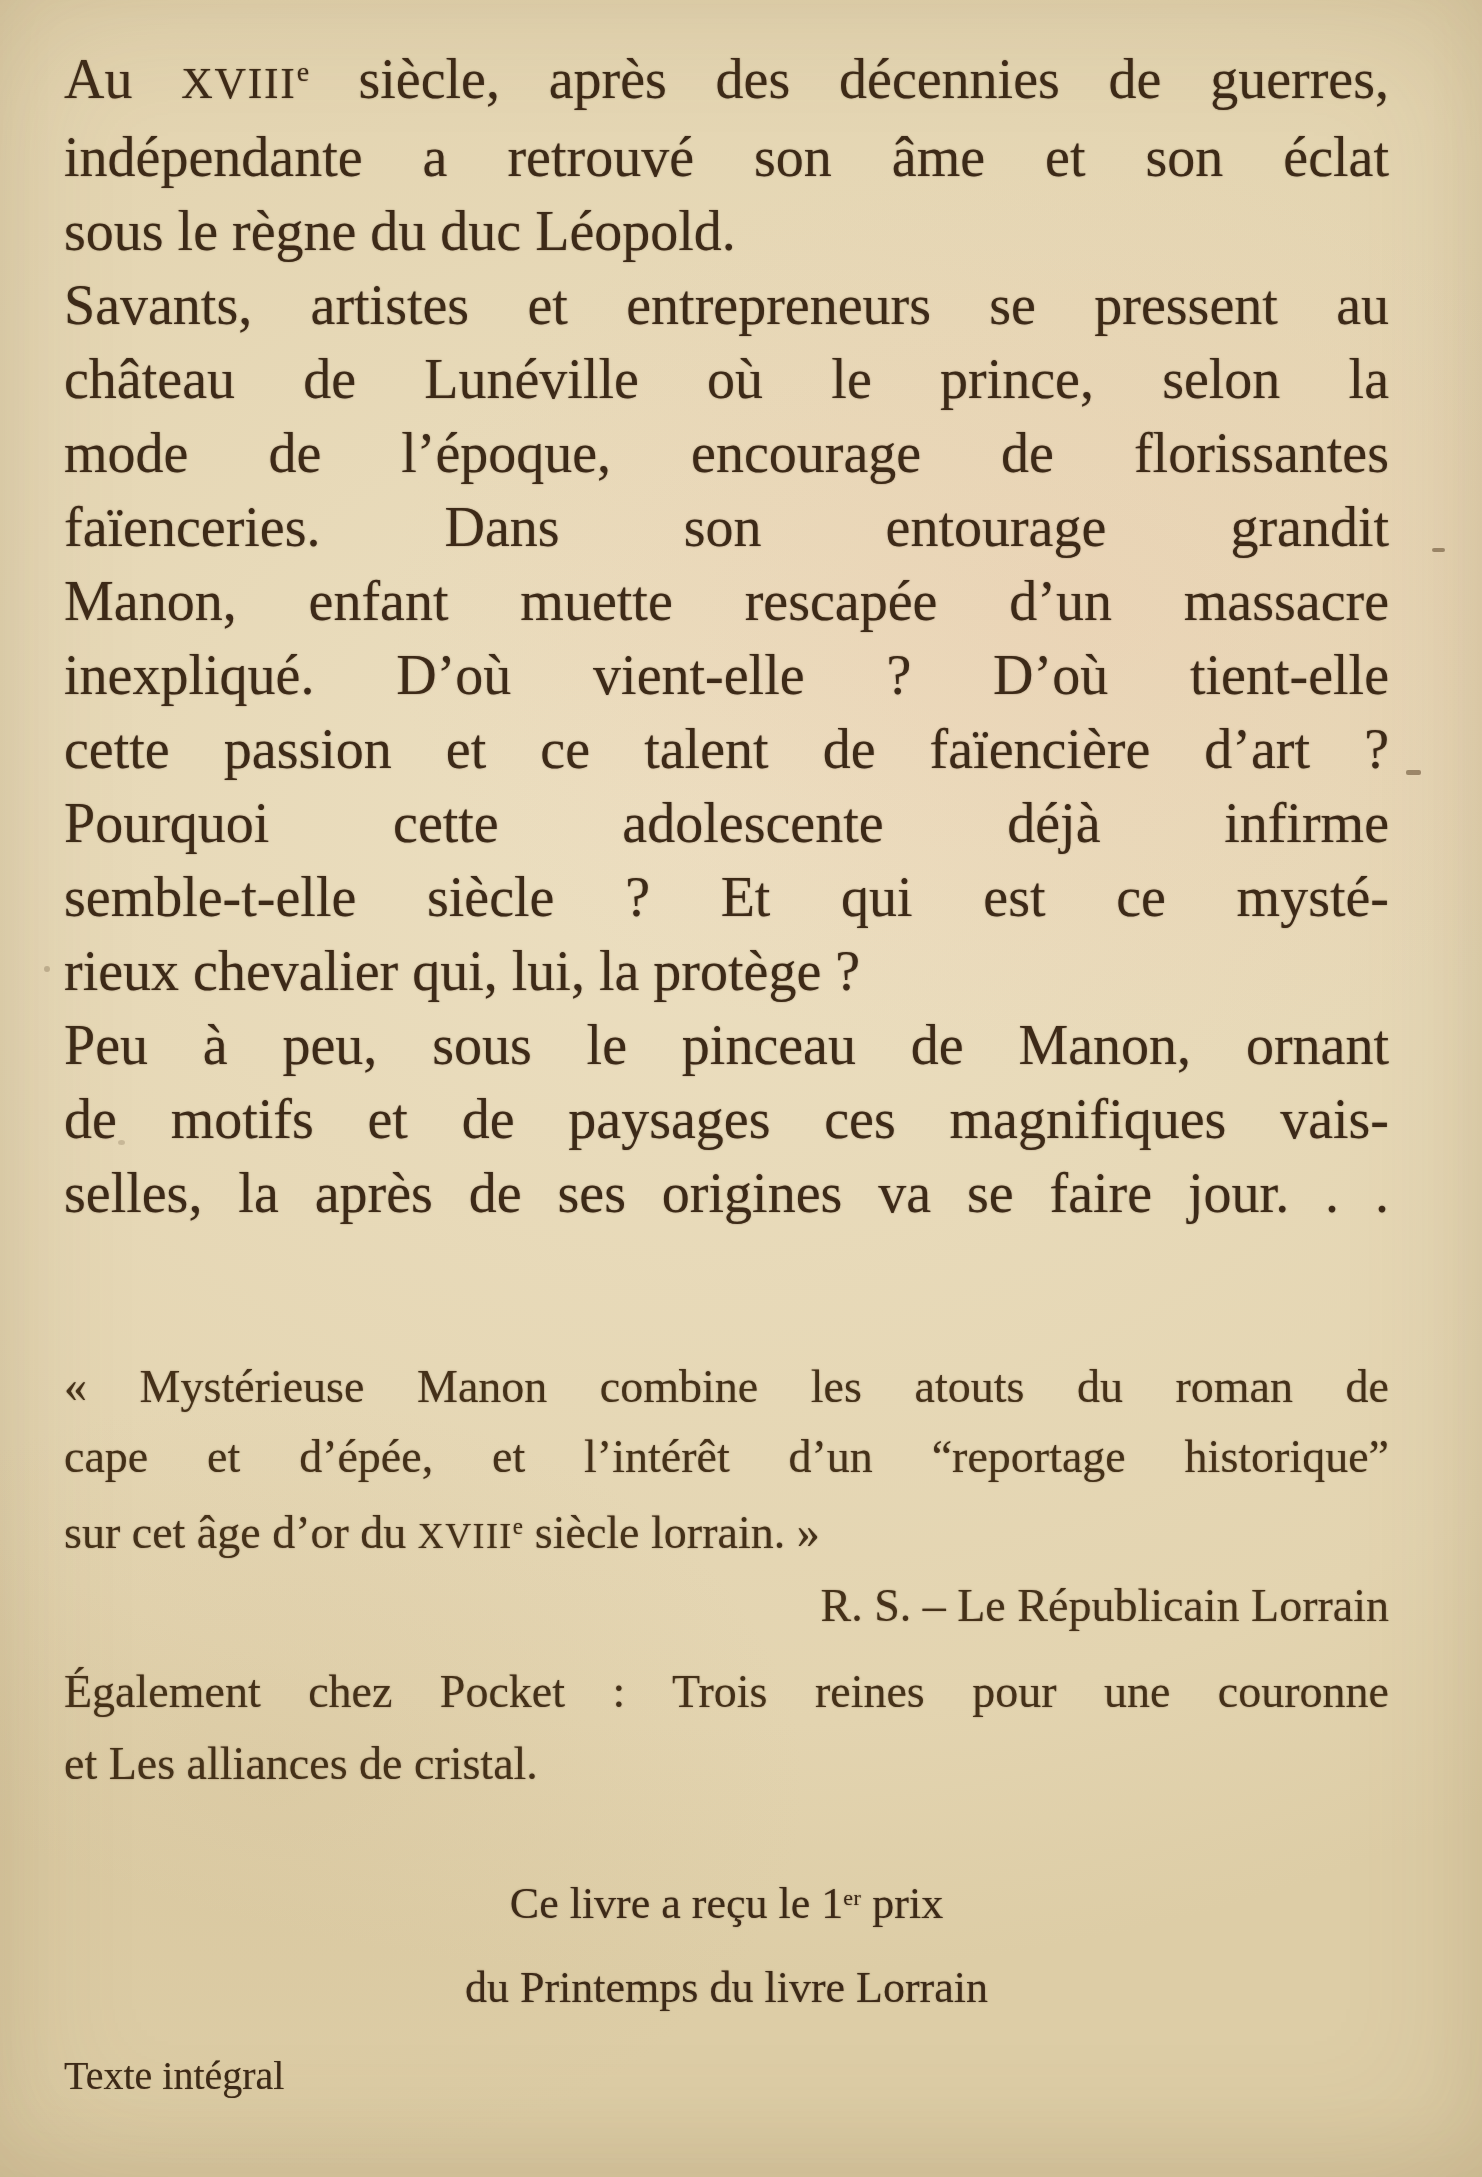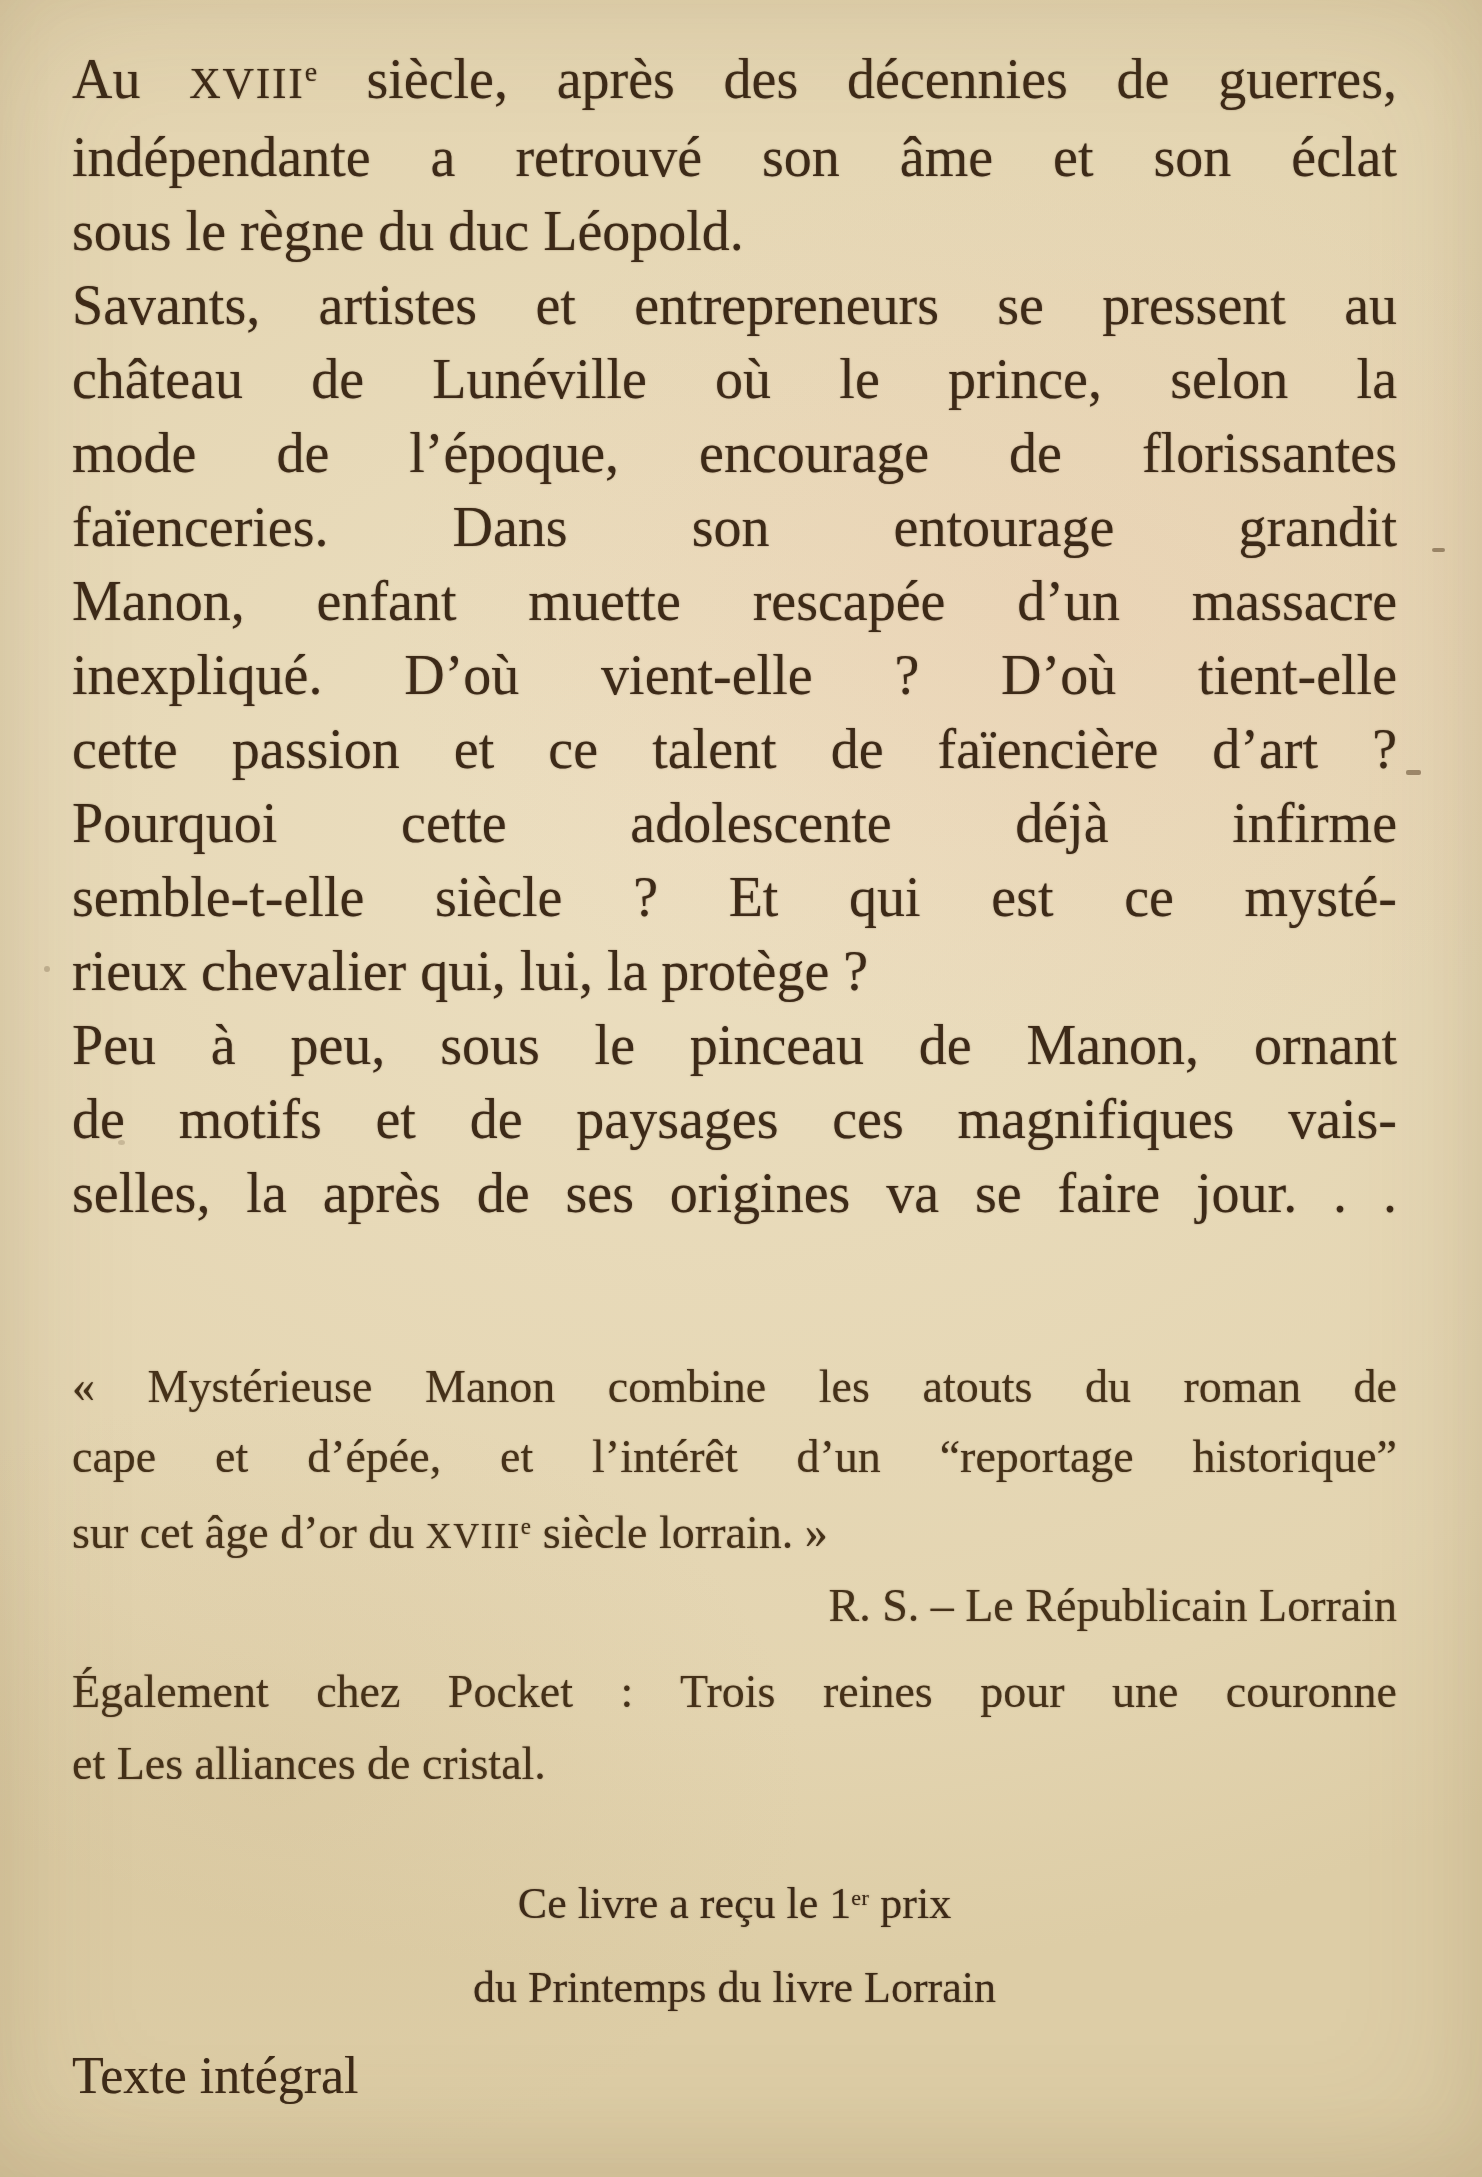--- a/index.html
+++ b/index.html
@@ -14,26 +14,26 @@
   }
   .vignette{
     position:absolute;inset:0;pointer-events:none;
     box-shadow:inset 0 0 140px rgba(120,92,52,0.16), inset 0 -30px 60px rgba(130,100,60,0.08);
   }
   .page{
     position:absolute;inset:0;
     color:#3d2a18;
     text-shadow:0 0 1.6px rgba(66,44,24,0.55);
   }
-  .block{position:absolute;left:72px;width:1325px;}
+  .block{position:absolute;left:64px;width:1325px;}
   .synopsis{top:35px;font-size:56px;line-height:74px;}
   .review{top:1352px;font-size:46px;line-height:70px;color:#453119;}
   .also{top:1656px;font-size:46px;line-height:72px;color:#453119;}
   .award{top:1856px;font-size:44px;line-height:84px;}
-  .edition{top:2046px;font-size:52px;line-height:60px;font-weight:400;
+  .edition{top:2046px;font-size:40px;line-height:60px;font-weight:400;
            text-shadow:0 0 1px rgba(66,44,24,0.45);}
   .line{text-align:justify;text-align-last:justify;-moz-text-align-last:justify;white-space:normal;}
   .line.l{text-align:left;text-align-last:left;-moz-text-align-last:left;}
   .line.r{text-align:right;text-align-last:right;-moz-text-align-last:right;}
   .line.c{text-align:center;text-align-last:center;-moz-text-align-last:center;}
   .i{}
   .sc{font-size:0.78em;letter-spacing:0.04em;}
   .sup{font-size:0.5em;vertical-align:0.6em;letter-spacing:0.02em;}
   .speck{position:absolute;background:rgba(96,72,46,0.55);border-radius:2px;}
   .speck.s1{left:1432px;top:548px;width:13px;height:4px;}

